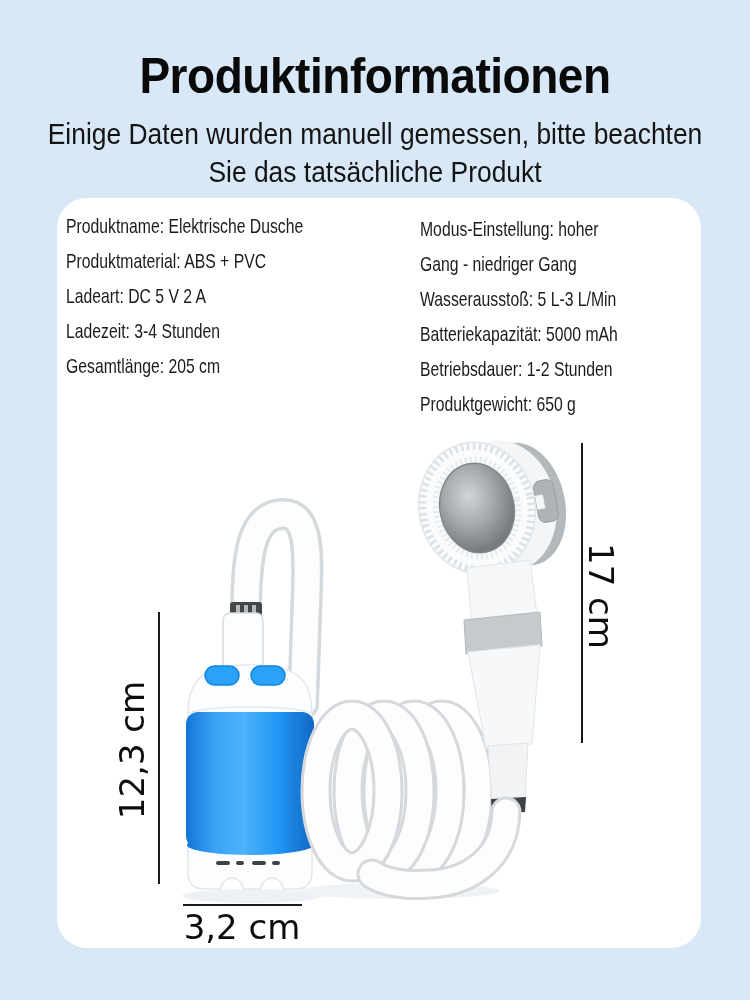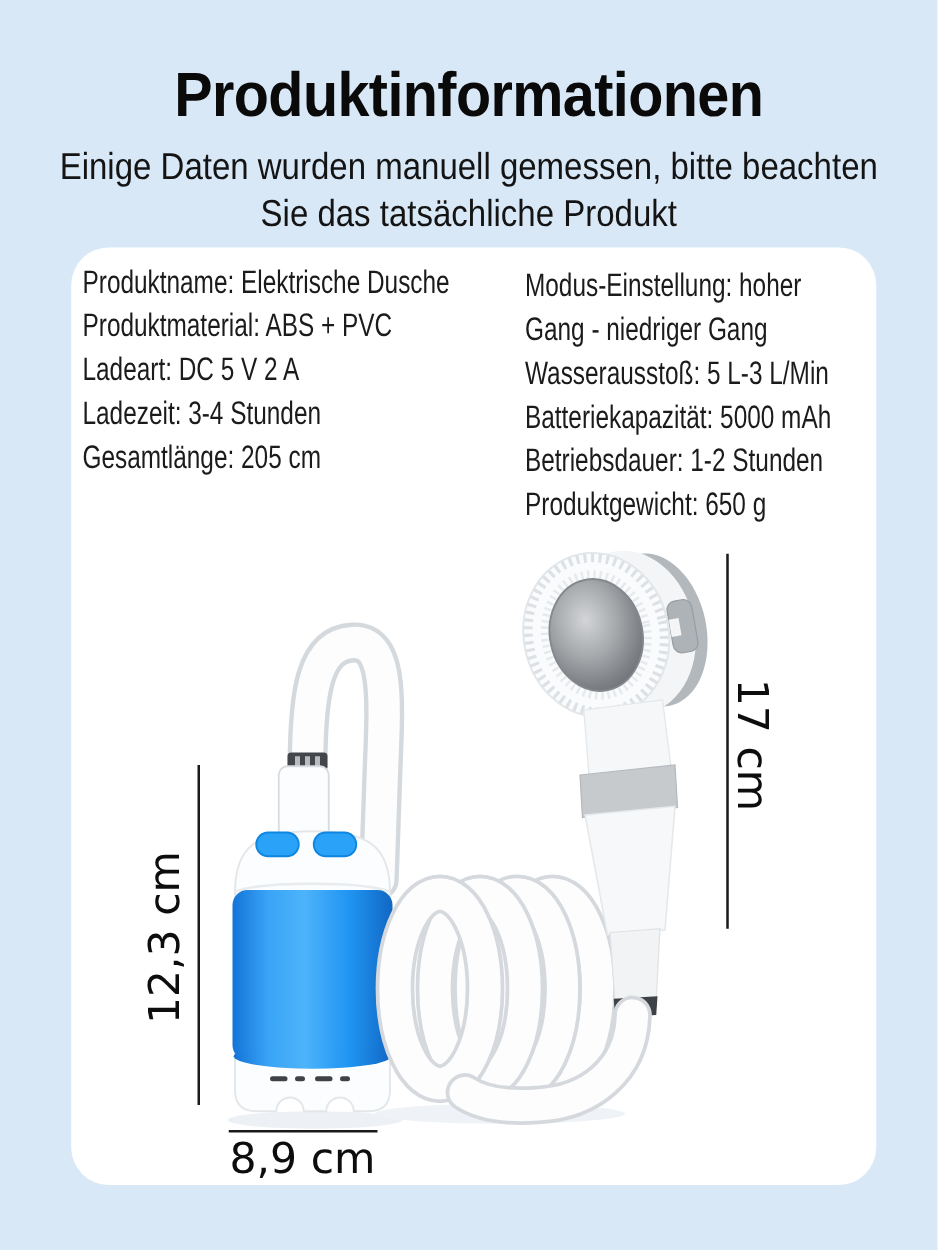--- a/index.html
+++ b/index.html
@@ -22,21 +22,21 @@
     left:0;right:0;top:115px;text-align:center;
     font-size:30px;line-height:38px;color:#141414;
     transform:scaleX(.88);transform-origin:center;
   }
   
   .panel{
     left:57px;top:198px;width:644px;height:750px;
     background:#ffffff;border-radius:30px;
   }
   
-  .spec-col{font-size:26px;line-height:35px;color:#1b1b1b;}
+  .spec-col{font-size:21px;line-height:35px;color:#1b1b1b;}
   .spec-col div{transform:scaleX(.75);transform-origin:left center;white-space:nowrap;}
   .spec-left{left:66px;top:208px;}
   .spec-right{left:420px;top:211px;}
   
   .illus{left:0;top:0;width:750px;height:1000px;pointer-events:none;}
   
   .dim-line{background:#1a1a1a;}
   .dim-label{
     font-family:"DejaVu Sans",sans-serif;
     font-size:34px;color:#0d0d0d;text-align:center;white-space:nowrap;
@@ -167,13 +167,13 @@
   </g>
 </svg>
 
 <div class="abs dim-line" style="left:158px;top:612px;width:2px;height:272px;"></div>
 <div class="abs dim-label lbl-h">12,3 cm</div>
 
 <div class="abs dim-line" style="left:581px;top:443px;width:2px;height:300px;"></div>
 <div class="abs dim-label lbl-len">17 cm</div>
 
 <div class="abs dim-line" style="left:183px;top:904px;width:119px;height:2px;"></div>
-<div class="abs dim-label lbl-w">8,9 cm</div>
+<div class="abs dim-label lbl-w">3,2 cm</div>
 
 </body></html>

